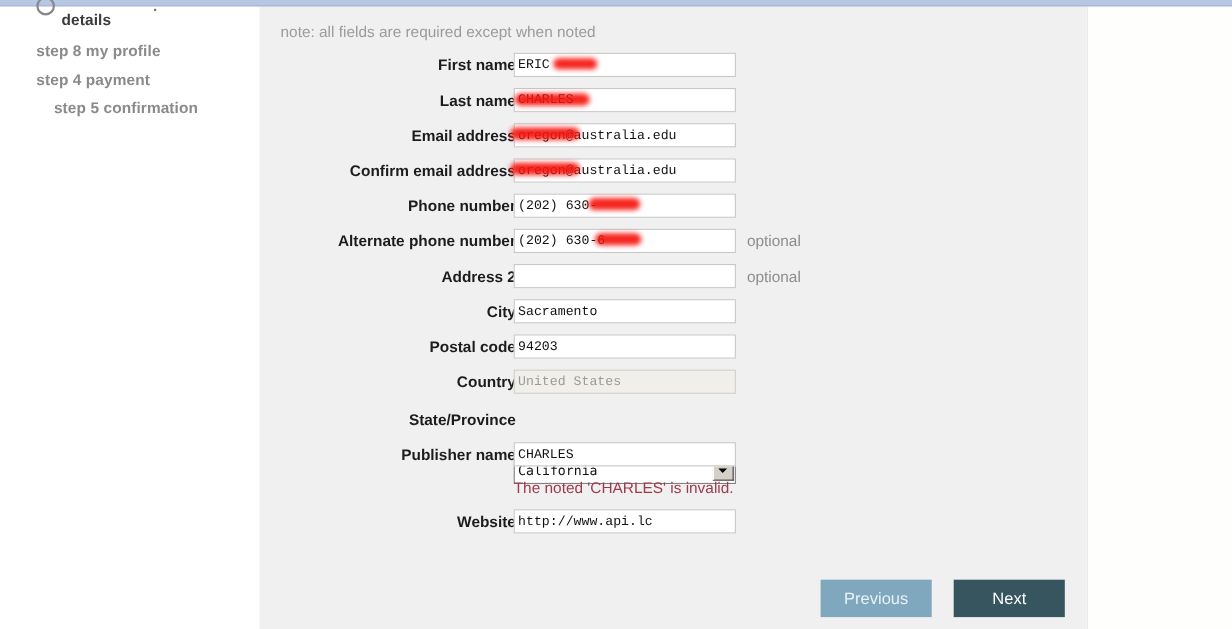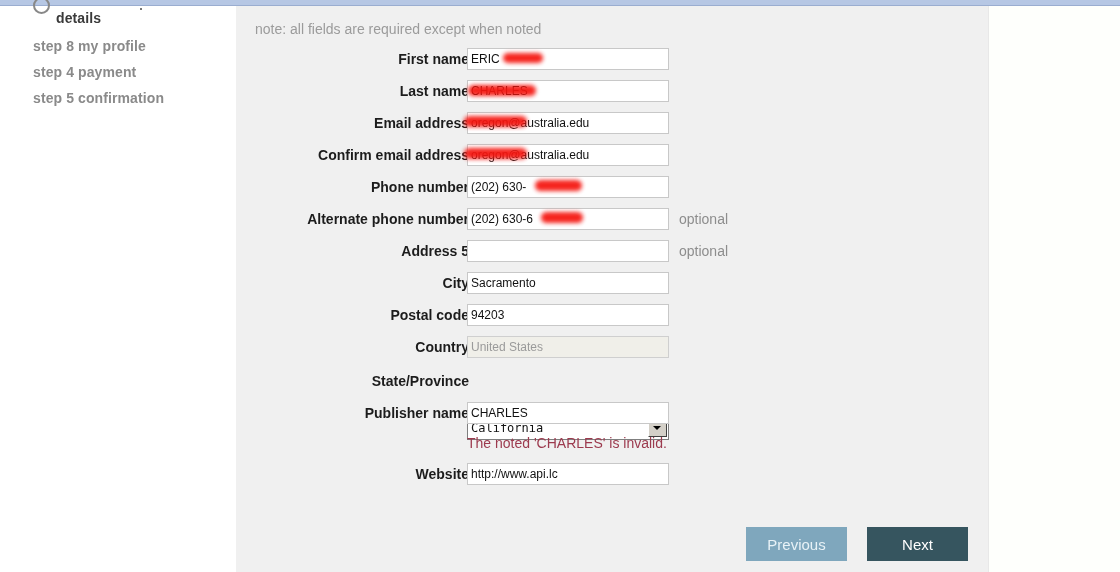--- a/index.html
+++ b/index.html
@@ -127,21 +127,21 @@
     top: 0;
     width: 202px;
     height: 22px;
   }
   input.txt {
     width: 202px;
     height: 22px;
     box-sizing: border-box;
     border: 1px solid #c8c8c8;
     background: #ffffff;
-    font-family: Liberation Sans, sans-serif;
+    font-family: Liberation Mono, monospace;
     font-size: 12px;
     color: #111111;
     padding: 1px 3px;
     outline: none;
   }
   input.txt[disabled] {
     background: #f0efe9;
     border: 1px solid #cfcfcf;
     color: #9a9a9a;
   }
@@ -253,21 +253,21 @@
 <body>
 
 <div class="top-strip"></div>
 
 <div class="sidebar">
   <div class="circle-icon"></div>
   <div class="dot-icon"></div>
   <div class="sidebar-step partial" style="top:4px;">details</div>
   <div class="sidebar-step" style="top:32px;">step 8 my profile</div>
   <div class="sidebar-step" style="top:58px;">step 4 payment</div>
-  <div class="sidebar-step" style="top:84px;">step 5 confirmation</div>
+  <div class="sidebar-step" style="top:84px;margin-left:16px;">step 5 confirmation</div>
 </div>
 
 <div class="panel">
 
   <div class="note">note: all fields are required except when noted</div>
 
   <div class="form">
 
     <div class="row">
       <div class="label">First name</div>
@@ -313,21 +313,21 @@
       <div class="label">Alternate phone number</div>
       <div class="field-wrap">
         <input class="txt" type="text" value="(202) 630-6" style="">
         <div class="redact" style="left:74px; top:4px; width:42px; height:11px;"></div>
       </div>
       <div class="optional">optional</div>
     </div>
 
 
     <div class="row">
-      <div class="label">Address 5</div>
+      <div class="label">Address 2</div>
       <div class="field-wrap">
         <input class="txt" type="text" value="" style="">
       </div>
       <div class="optional">optional</div>
     </div>
 
     <div class="row">
       <div class="label">City</div>
       <div class="field-wrap">
         <input class="txt" type="text" value="Sacramento" style="">

